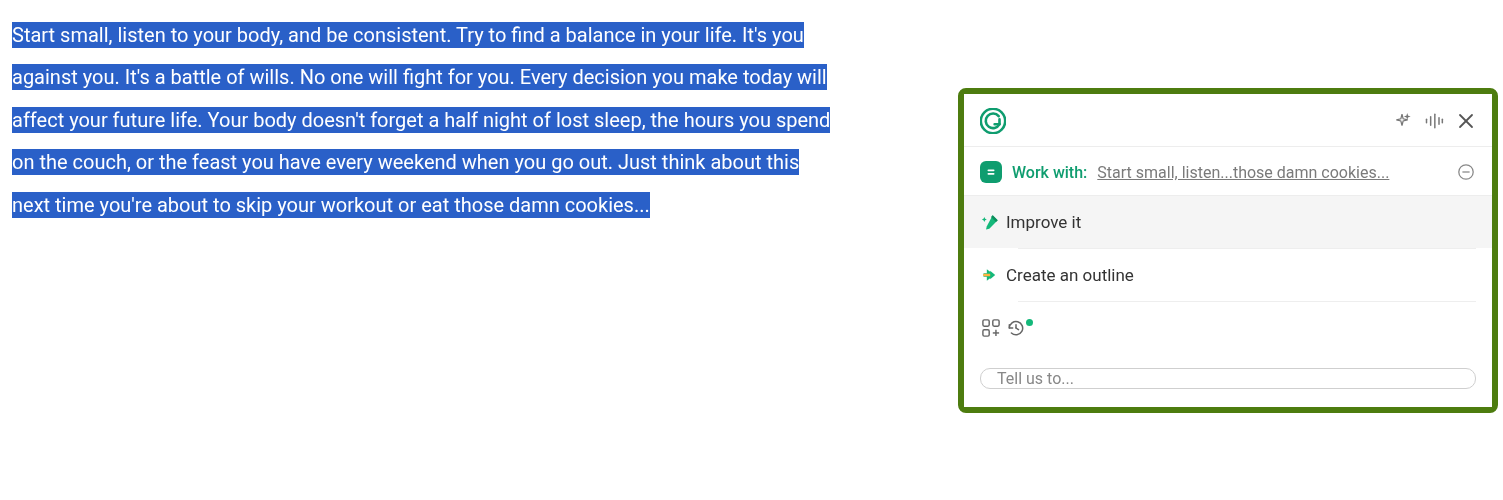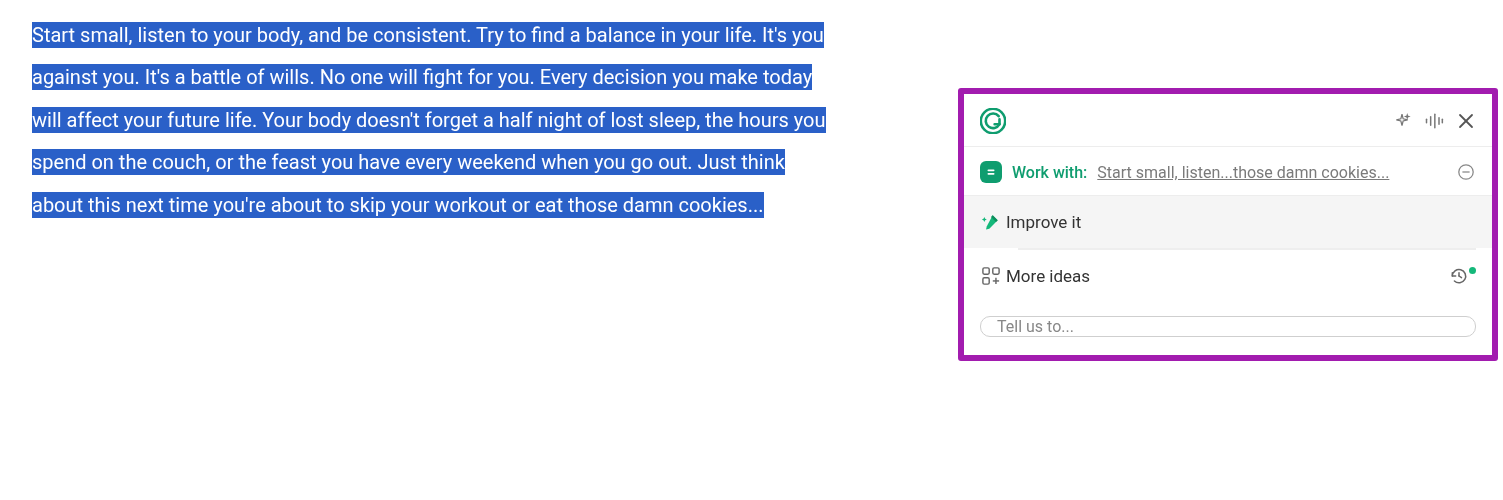--- a/index.html
+++ b/index.html
@@ -14,33 +14,32 @@
     .document-area {
       position: absolute;
       left: 12px;
       top: 14px;
       width: 820px;
     }
     .selected-text {
       font-size: 20px;
       line-height: 2.12;
       color: #fff;
-      margin-left: 20px;
     }
     .selected-text span.hl {
       background: #2a60c8;
       padding: 1px 0;
     }
     .panel-wrap {
       position: absolute;
       left: 958px;
       top: 88px;
       width: 540px;
-      border: 6px solid #a21caf;
-      border-radius: 3px;
+      border: 6px solid #4d7c0f;
+      border-radius: 8px;
       background: #5eead4;
     }
     .panel {
       background: #fff;
     }
     .panel-header {
       display: flex;
       align-items: center;
       padding: 14px 16px 12px 16px;
       border-bottom: 1px solid #ededed;
@@ -168,33 +167,43 @@
         <svg width="20" height="20" viewBox="0 0 24 24">
           <path d="M4 6 L5 8 L7 9 L5 10 L4 12 L3 10 L1 9 L3 8 Z" fill="#14b87a"></path>
           <path d="M14 4 L20 10 L10 20 L6 21 L7 17 Z" fill="#14b87a"></path>
           <path d="M14 4 L20 10 L18 12 L12 6 Z" fill="#0d8e5c"></path>
         </svg>
       </span>
       <span class="opt-text">Improve it</span>
     </div>
     <div class="option-divider"></div>
 
+    <div class="option-row">
+      <span class="opt-icon">
+        <svg width="20" height="20" viewBox="0 0 24 24">
+          <path d="M7 5 L7 10 L3 10 L3 14 L7 14 L7 19 L16 12 Z" fill="#14b87a"></path>
+          <path d="M9 3 L9 8 L18 8 L18 3 Z" fill="#ffb23f" opacity="0"></path>
+          <path d="M4 12 L14 12" stroke="#ffb23f" stroke-width="3" stroke-linecap="round"></path>
+          <path d="M11 7 L17 12 L11 17 Z" fill="#14b87a"></path>
+        </svg>
+      </span>
+      <span class="opt-text">Create an outline</span>
+    </div>
     <div class="option-divider"></div>
 
     <div class="option-row">
       <span class="opt-icon">
         <svg width="18" height="18" viewBox="0 0 20 20" fill="none" stroke="#666" stroke-width="1.6">
           <rect x="1" y="1" width="7" height="7" rx="1.5"></rect>
           <rect x="12" y="1" width="7" height="7" rx="1.5"></rect>
           <rect x="1" y="12" width="7" height="7" rx="1.5"></rect>
           <line x1="15.5" y1="12" x2="15.5" y2="19"></line>
           <line x1="12" y1="15.5" x2="19" y2="15.5"></line>
         </svg>
       </span>
-      <span class="opt-text">More ideas</span>
       <span class="more-row-right">
         <svg width="20" height="20" viewBox="0 0 24 24" fill="none" stroke="#666" stroke-width="1.8">
           <path d="M4 12 A 8 8 0 1 1 6.5 18" stroke-linecap="round"></path>
           <path d="M4 8 L4 12 L8 12" stroke-linecap="round" stroke-linejoin="round"></path>
           <line x1="12" y1="8" x2="12" y2="12" stroke-linecap="round"></line>
           <line x1="12" y1="12" x2="15" y2="14" stroke-linecap="round"></line>
         </svg>
         <svg width="7" height="7" viewBox="0 0 8 8" style="margin-left:-4px;margin-top:-12px;">
           <circle cx="4" cy="4" r="4" fill="#14b87a"></circle>
         </svg>

